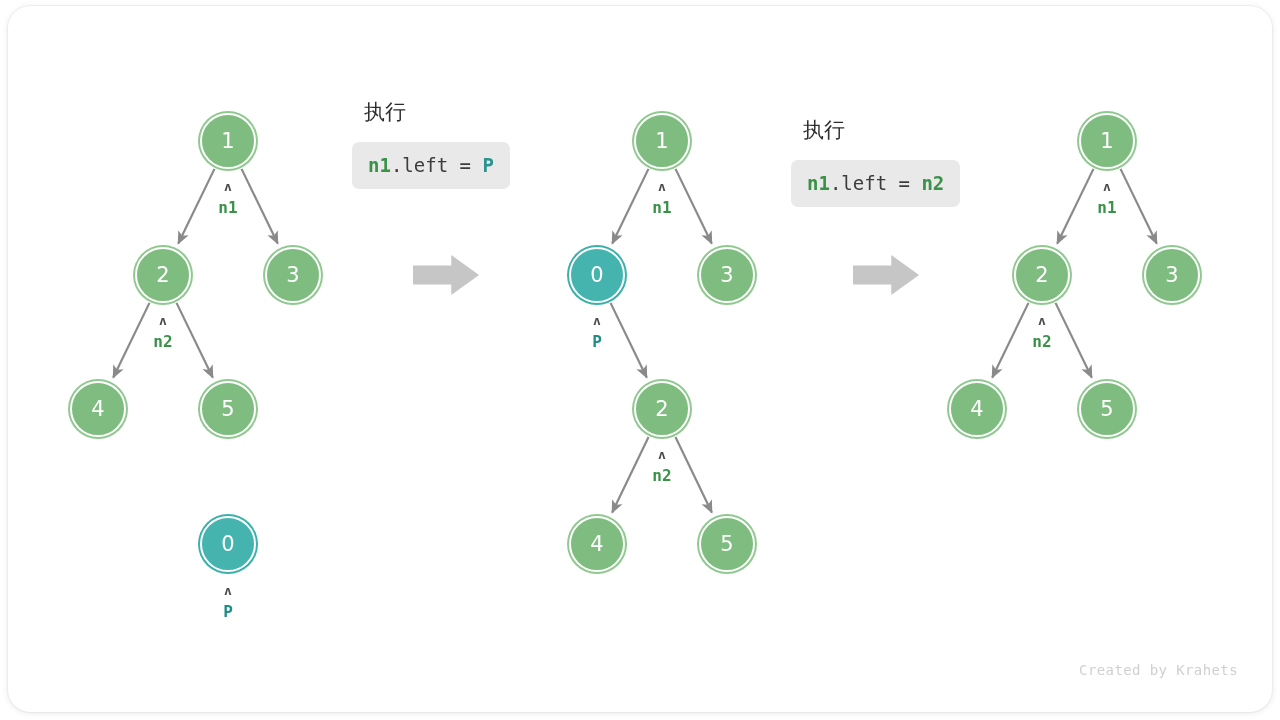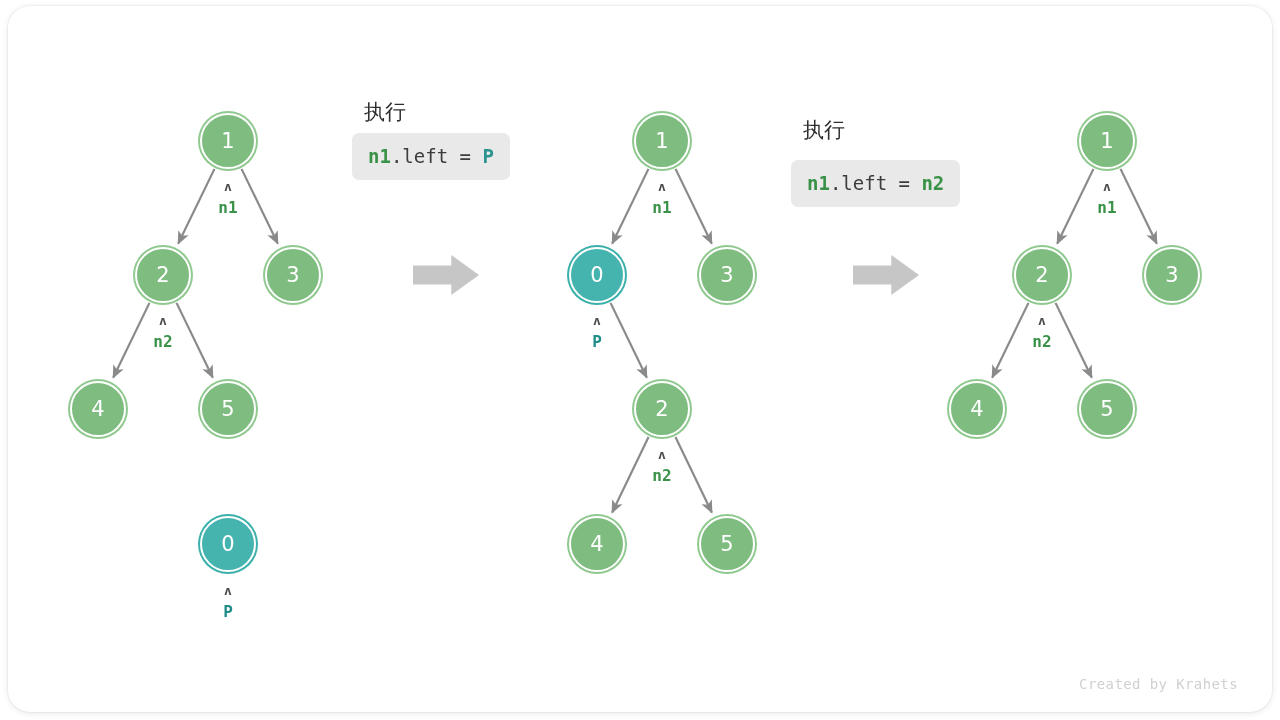--- a/index.html
+++ b/index.html
@@ -115,21 +115,21 @@
   }
   .code-line { display: block; }
   .tok-var  { color: #3A9249; font-weight: bold; }
   .tok-ptr  { color: #2B9490; font-weight: bold; }
   .tok-pl   { color: #3c3c3c; }
 
   
   #credit {
     position: absolute;
     right: 42px;
-    bottom: 28px;
+    bottom: 42px;
     font-family: "DejaVu Sans Mono", monospace;
     font-size: 14px;
     color: #d0d0d0;
     letter-spacing: 0.4px;
     white-space: nowrap;
   }
 </style>
 </head>
 <body>
 
@@ -183,21 +183,21 @@
       <div class="node green" style="left: 1107px; top: 409px;">5</div>
     </div>
   <div class="layer" id="labels-layer">
       <div class="ptr green-ptr" style="left: 228px; top: 180px;"><span class="caret">ʌ</span><span class="ptxt">n1</span></div>
       <div class="ptr green-ptr" style="left: 163px; top: 314px;"><span class="caret">ʌ</span><span class="ptxt">n2</span></div>
       <div class="ptr teal-ptr" style="left: 228px; top: 584px;"><span class="caret">ʌ</span><span class="ptxt">P</span></div>
       <div class="ptr green-ptr" style="left: 662px; top: 180px;"><span class="caret">ʌ</span><span class="ptxt">n1</span></div>
       <div class="ptr teal-ptr" style="left: 597px; top: 314px;"><span class="caret">ʌ</span><span class="ptxt">P</span></div>
       <div class="ptr green-ptr" style="left: 662px; top: 448px;"><span class="caret">ʌ</span><span class="ptxt">n2</span></div>
       <div class="step-title" style="left: 364px; top: 102px;">执行</div>
-      <div class="code-box" style="left: 352px; top: 133px;">
+      <div class="code-box" style="left: 352px; top: 142px;">
         <span class="code-line"><span class="tok-var">n1</span><span class="tok-pl">.left </span><span class="tok-pl">= </span><span class="tok-ptr">P</span></span>
       </div>
       <div class="ptr green-ptr" style="left: 1107px; top: 180px;"><span class="caret">ʌ</span><span class="ptxt">n1</span></div>
       <div class="ptr green-ptr" style="left: 1042px; top: 314px;"><span class="caret">ʌ</span><span class="ptxt">n2</span></div>
       <div class="step-title" style="left: 803px; top: 120px;">执行</div>
       <div class="code-box" style="left: 791px; top: 160px; text-align: center;">
         <span class="code-line"><span class="tok-var">n1</span><span class="tok-pl">.left </span><span class="tok-pl">= </span><span class="tok-var">n2</span></span>
       </div>
     </div>
 

